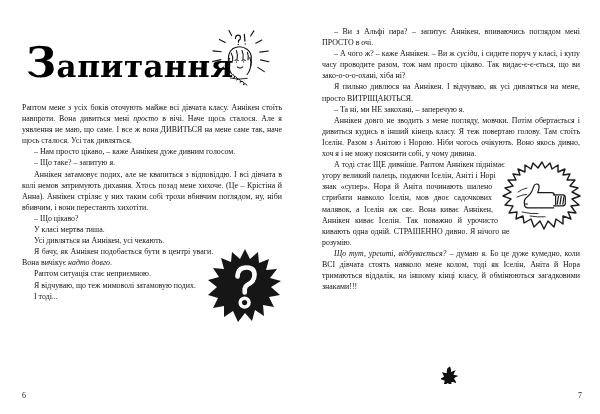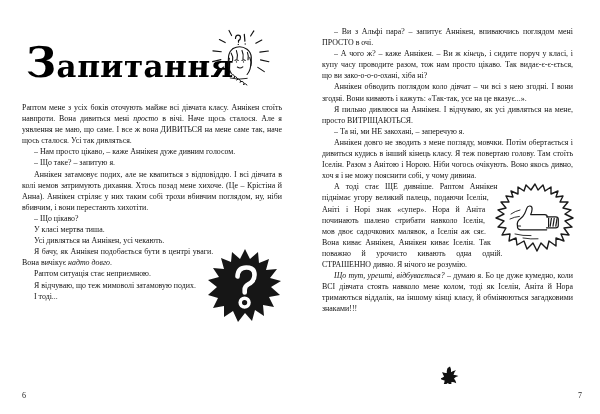--- a/index.html
+++ b/index.html
@@ -27,21 +27,21 @@
     position: relative;
     height: 414px;
     box-sizing: border-box;
   }
   .page-left {
     width: 300px;
     padding: 26px 18px 0 22px;
   }
   .page-right {
     width: 300px;
-    padding: 26px 27px 0 22px;
+    padding: 26px 20px 0 22px;
   }
 
   
   .chapter-head {
     position: relative;
     height: 72px;
     margin-bottom: 4px;
   }
   .chapter-title {
     font-family: "DejaVu Serif", "Liberation Serif", serif;
@@ -217,23 +217,22 @@
     <div class="folio folio-left">6</div>
   </div>
 
   <div class="page page-right">
 
     <div class="body-text">
 
       <p>– Ви з Альфі пара? – запитує Аннікен, впиваючись поглядом мені ПРОСТО в очі.</p>
 
 
-      <p>– А чого ж? – каже Аннікен. – Ви ж <em>кінець</em>, і сидите поруч у класі, і купу часу проводите разом, тож нам просто цікаво. Так видає-є-є-ється, що ви зако-о-о-о-охані, хіба ні?</p>
-
-      <p>Аннікен обводить поглядом коло дівчат – чи всі з нею згодні. І вони згодні. Вони кивають і кажуть: «Так-так, усе на це вказує...».</p>
+      <p>– А чого ж? – каже Аннікен. – Ви ж <em>сусіди</em>, і сидите поруч у класі, і купу часу проводите разом, тож нам просто цікаво. Так видає-є-є-ється, що ви зако-о-о-о-охані, хіба ні?</p>
+
 
       <p>Я пильно дивлюся на Аннікен. І відчуваю, як усі дивляться на мене, просто ВИТРІЩАЮТЬСЯ.</p>
 
       <p>– Та ні, ми НЕ закохані, – заперечую я.</p>
 
       <p>Аннікен довго не зводить з мене погляду, мовчки. Потім обертається і дивиться кудись в інший кінець класу. Я теж повертаю голову. Там стоїть Іселін. Разом з Анітою і Норою. Ніби чогось очікують. Воно якось дивно, хоч я і не можу пояснити собі, у чому дивина.</p>
 
       <svg class="float-thumb" viewBox="0 0 88 74" xmlns="http://www.w3.org/2000/svg">
         <polygon fill="none" stroke="#1a1a1a" stroke-width="1.4" stroke-linejoin="round" points="44,2 47,8 52,3 54,9 60,5 60,12 67,9 65,15 72,14 69,20 77,20 72,26 80,28 74,32 82,36 74,39 81,45 73,46 78,53 70,52 73,59 65,56 65,64 58,59 56,67 50,61 46,69 42,61 36,67 33,59 26,63 25,56 18,59 19,52 11,53 15,46 7,45 13,39 5,36 13,32 7,28 15,26 10,20 18,20 15,14 22,15 20,9 27,12 27,5 33,9 35,3 40,8"></polygon>
         <g fill="none" stroke="#1a1a1a" stroke-width="1.2" stroke-linecap="round" stroke-linejoin="round">

